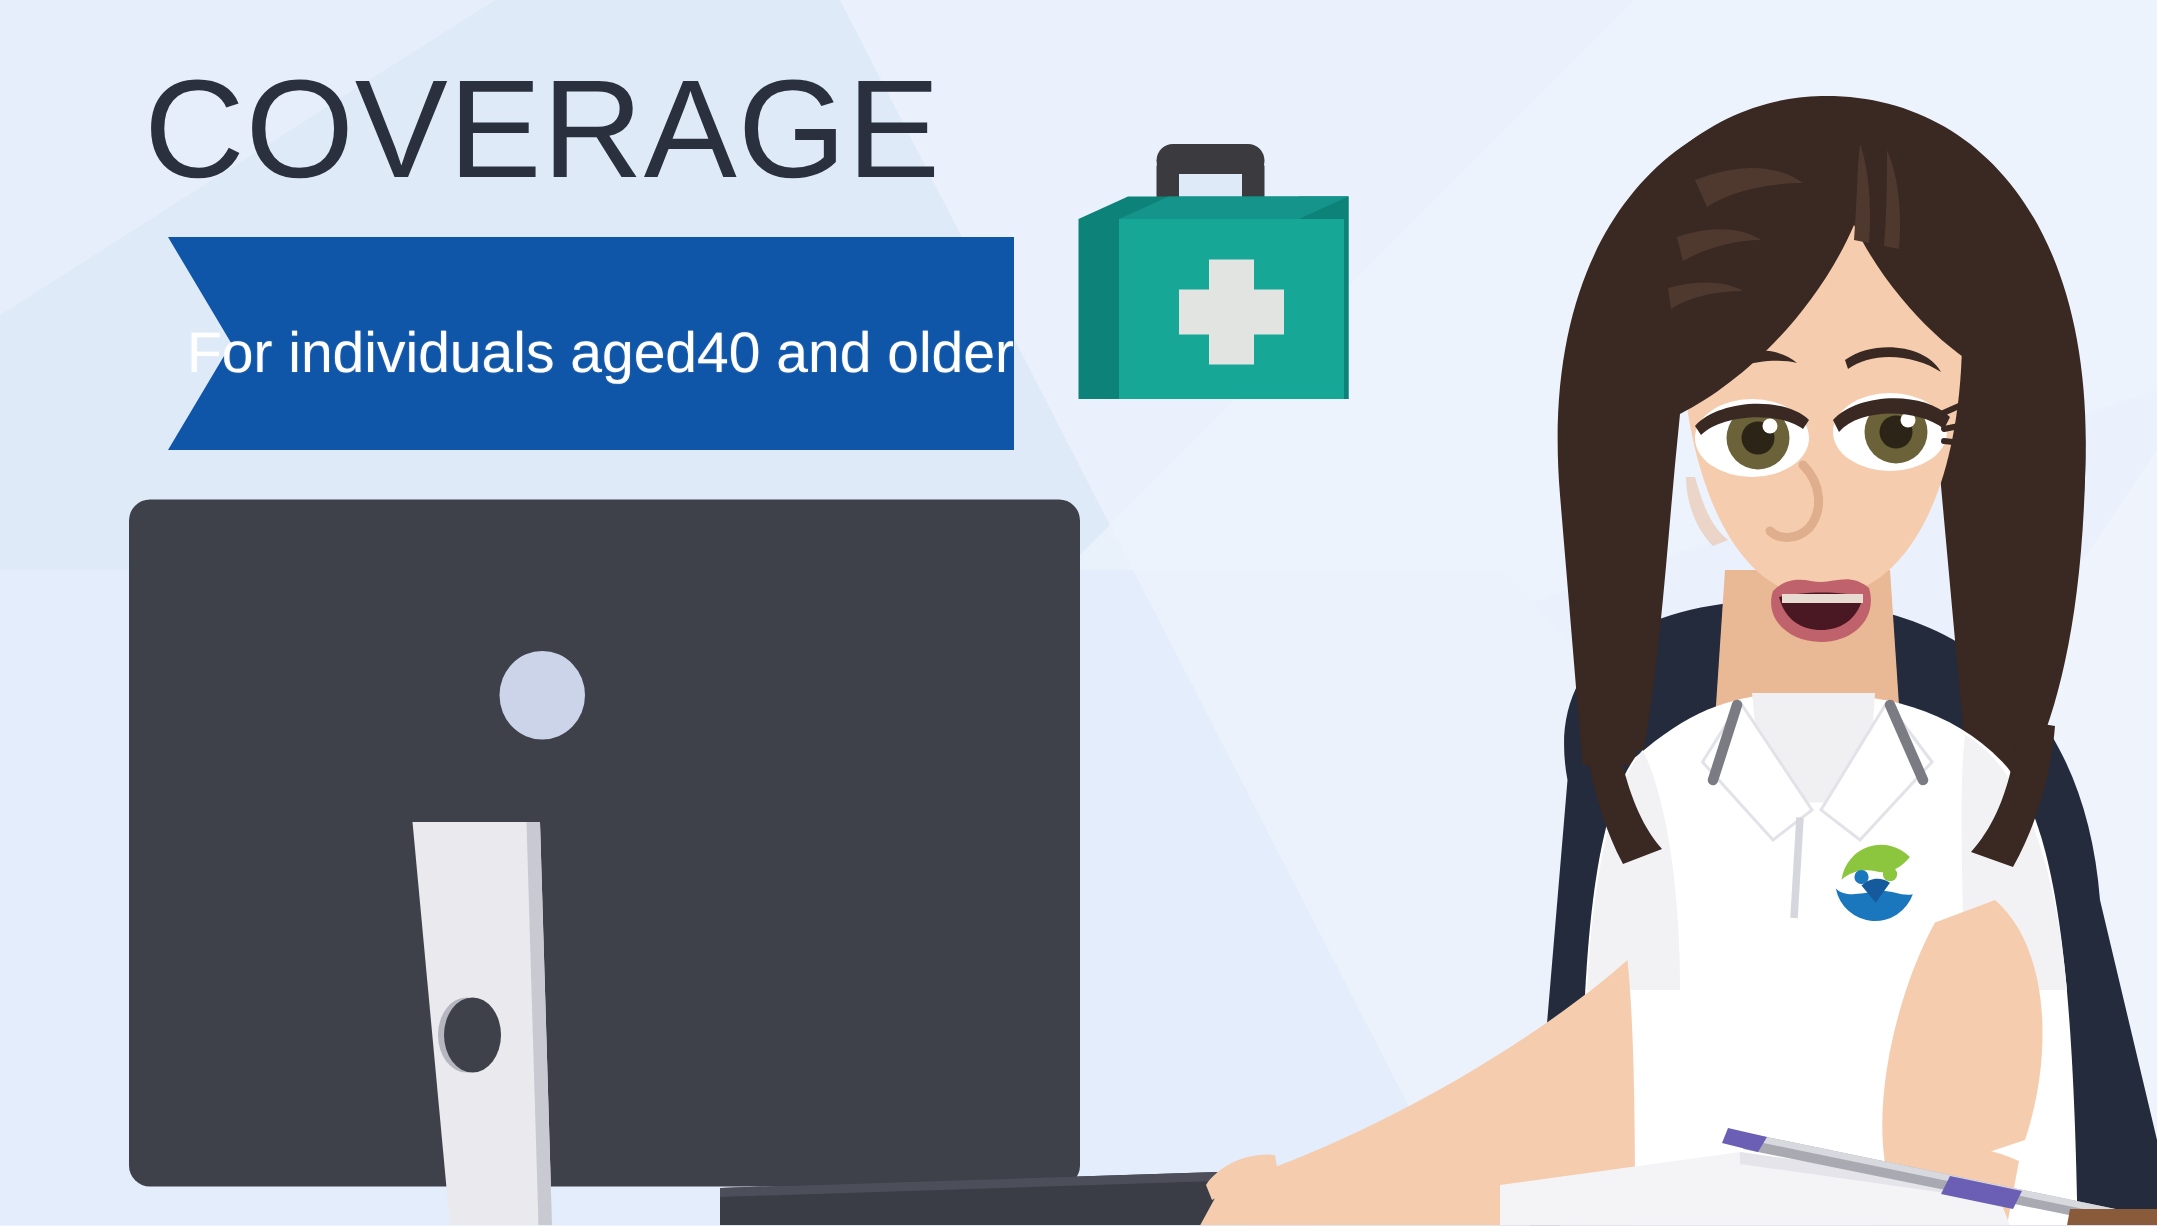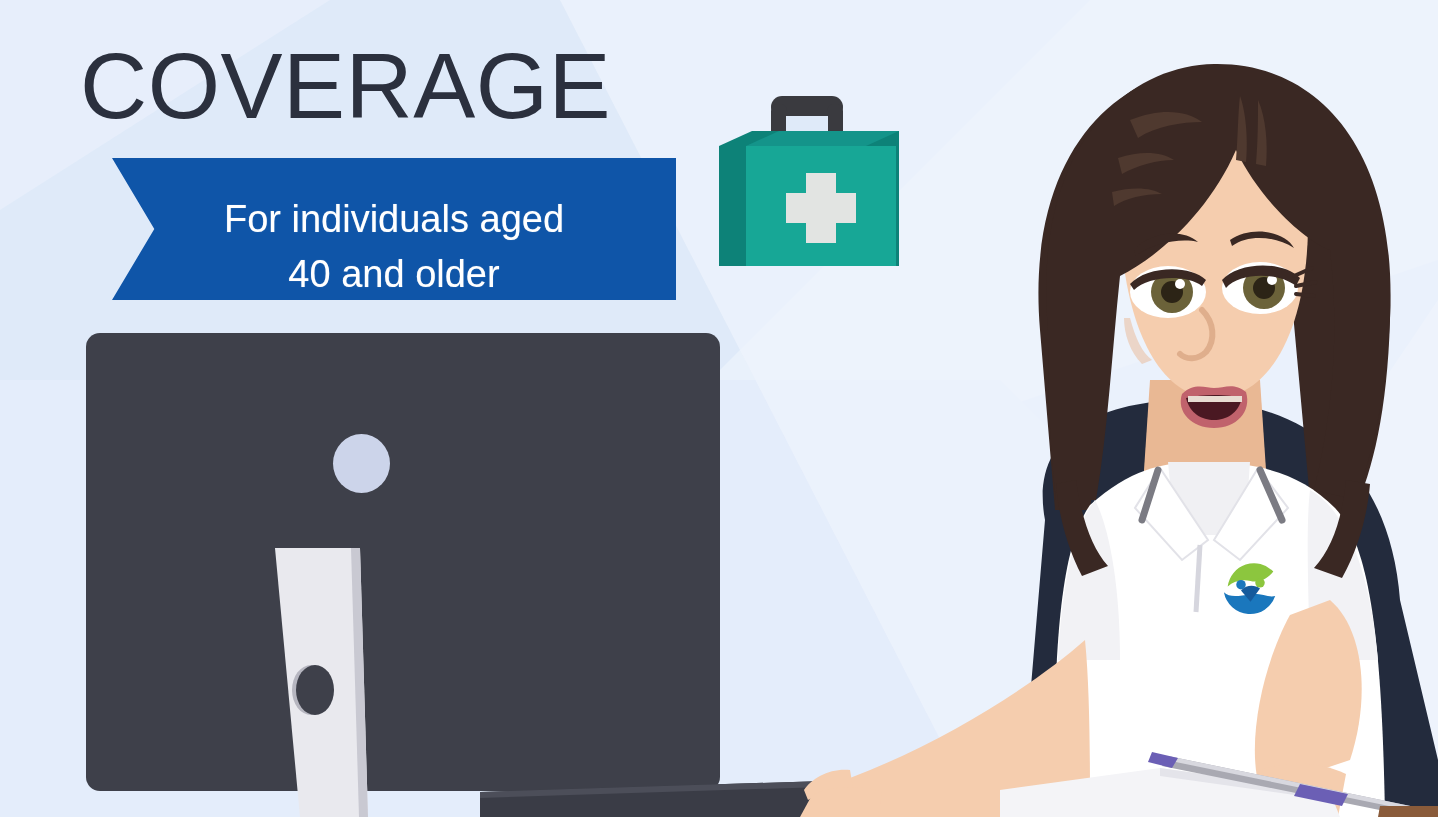--- a/index.html
+++ b/index.html
@@ -13,21 +13,21 @@
     height: 817px;
     overflow: hidden;
     font-family: "Liberation Sans", sans-serif;
     background: #dfeaf9;
   }
   .layer { position: absolute; top: 0; left: 0; width: 1438px; height: 817px; }
 
   
   #title-block {
     position: absolute;
-    left: 80px;
+    left: 96px;
     top: 42px;
     width: 640px;
     z-index: 20;
   }
   #page-title {
     font-size: 93px;
     line-height: 0.95;
     letter-spacing: 0.5px;
     font-weight: 400;
     color: #2b303e;
@@ -42,27 +42,27 @@
     top: 158px;
     width: 564px;
     height: 142px;
     background: #0f55a8;
     clip-path: polygon(0% 0%, 100% 0%, 100% 100%, 0% 100%, 7.5% 50%);
     z-index: 19;
   }
   #ribbon-inner {
     position: absolute;
     left: 112px;
-    top: 176px;
+    top: 166px;
     width: 564px;
     height: 142px;
     display: flex;
-    flex-direction: column;
+    flex-direction: row;
     align-items: center;
-    justify-content: center;
+    justify-content: flex-end;
     z-index: 21;
     pointer-events: none;
   }
   .ribbon-line {
     color: #ffffff;
     font-size: 38px;
     line-height: 1.45;
     font-weight: 400;
     text-shadow: 0 0 1px rgba(255,255,255,.4);
     white-space: nowrap;

